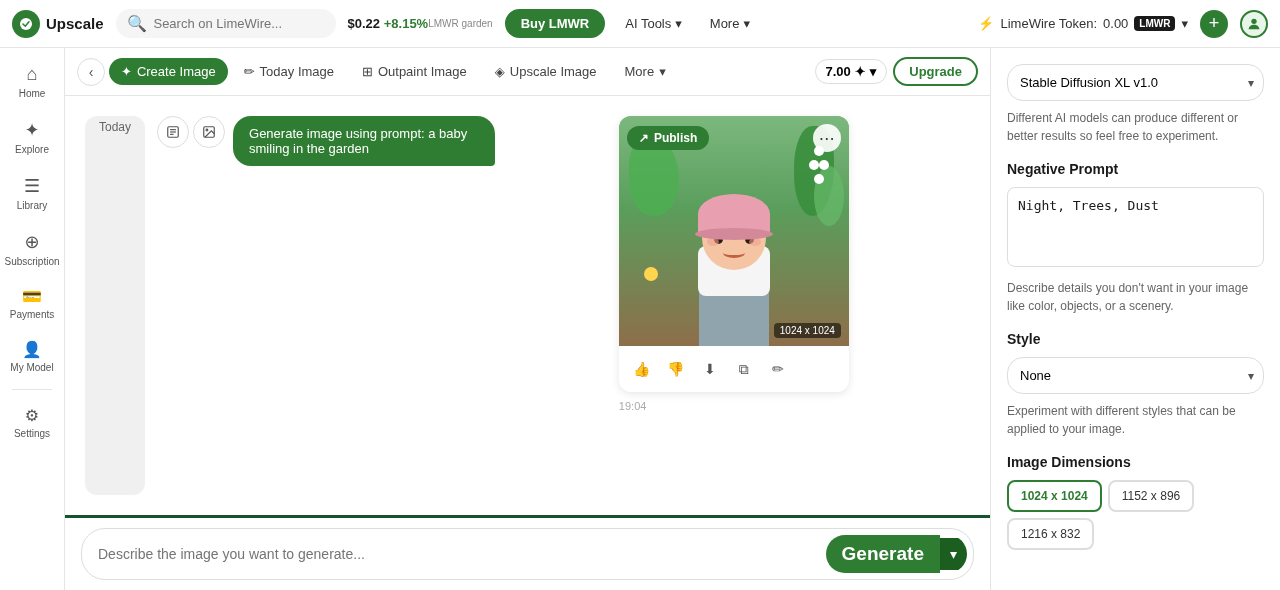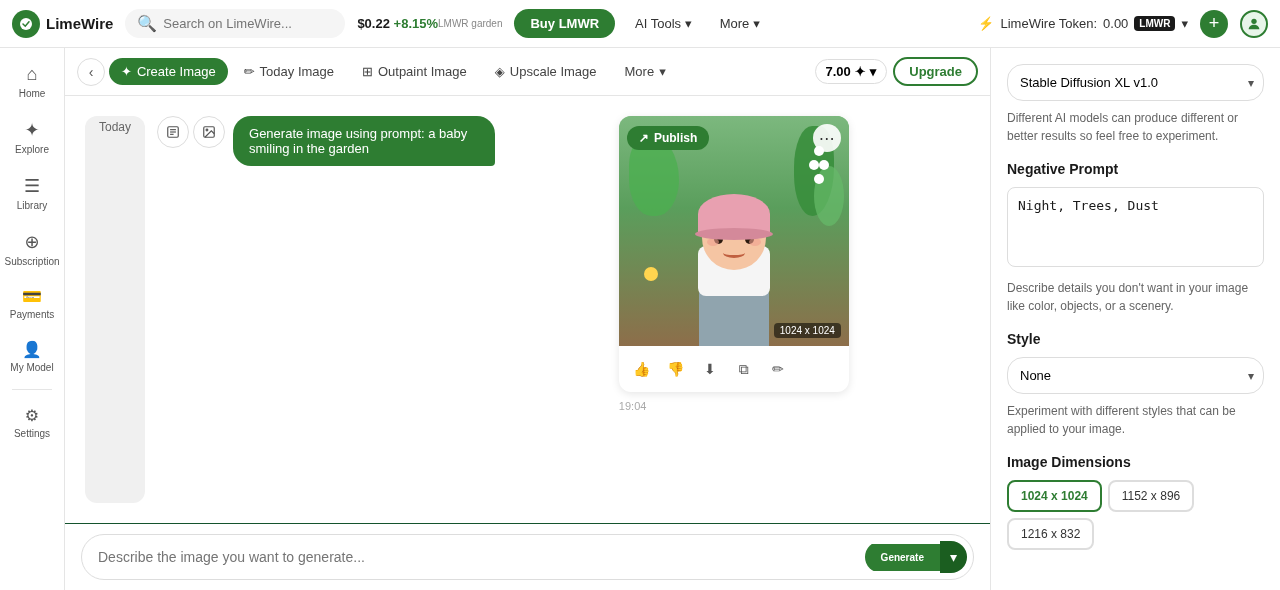--- a/index.html
+++ b/index.html
@@ -157,36 +157,36 @@
       display: flex; align-items: center; gap: 4px; padding: 8px;
     }
     .action-icon {
       width: 30px; height: 30px; border-radius: 50%; border: none; background: none;
       cursor: pointer; display: flex; align-items: center; justify-content: center;
       font-size: 14px; color: #555;
     }
 
     
     .chat-input-area {
-      padding: 10px 16px; border-top: 1px solid #14532d; background: #fff;
+      padding: 10px 16px; border-top: 3px solid #14532d; background: #fff;
     }
     .input-row {
       display: flex; align-items: center; border: 1px solid #ddd; border-radius: 24px;
       padding: 6px 6px 6px 16px; gap: 8px;
     }
     .prompt-input {
       flex: 1; border: none; outline: none; font-size: 14px; color: #888;
       background: transparent;
     }
     .generate-btn {
       display: flex; align-items: center; gap: 0; border-radius: 20px; overflow: hidden;
     }
     .gen-main {
       background: #2e7d32; color: #fff; border: none; padding: 8px 16px;
-      font-size: 10px; font-weight: 600; cursor: pointer;
+      font-size: 19px; font-weight: 600; cursor: pointer;
     }
     .gen-arrow {
       background: #1b5e20; color: #fff; border: none; padding: 8px 10px;
       cursor: pointer; font-size: 14px; display: flex; align-items: center;
     }
 
     
     .right-panel {
       width: 290px; min-width: 290px; background: #fff; border-left: 1px solid #e5e5e5;
       overflow-y: auto; padding: 16px;
@@ -223,21 +223,21 @@
 <body>
 
 <nav class="topnav">
   <div class="logo-area">
     <div class="logo-circle">
       <svg viewBox="0 0 24 24" fill="white">
           <circle cx="12" cy="12" r="8"></circle>
           <path d="M8 12l3 3 5-6" stroke="#2e7d32" stroke-width="2" fill="none" stroke-linecap="round"></path>
         </svg>
     </div>
-    <span class="logo-text">LimeWire</span>
+    <span class="logo-text">Upscale</span>
   </div>
   <div class="search-bar">
     <span>🔍</span>
     <input type="text" placeholder="Search on LimeWire..." style="">
   </div>
   <div class="price-area">
     <span class="price-main">
       <span>$0.22</span> <span style="color:#2e7d32">+8.15%</span>
     </span>
     <span class="price-label">LMWR garden</span>

